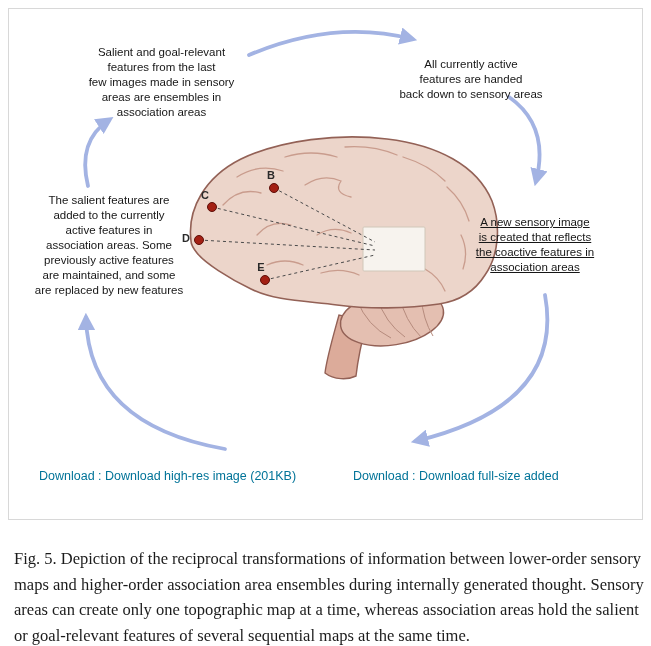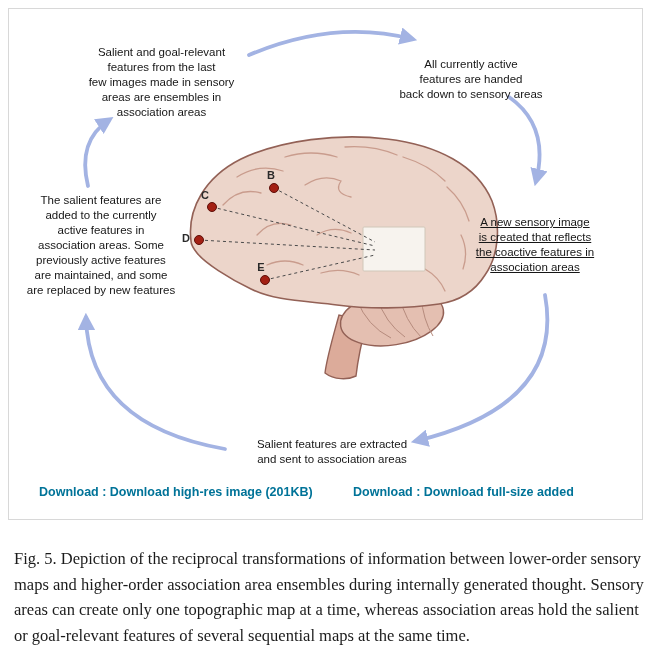--- a/index.html
+++ b/index.html
@@ -14,23 +14,23 @@
 html,body{margin:0;padding:0;background:#fff;}
 body{width:651px;height:646px;font-family:"Liberation Sans",sans-serif;color:var(--color-text);}
 .page{position:relative;width:651px;height:646px;overflow:hidden;background:#fff;}
 .figure-panel{position:absolute;left:8px;top:8px;width:635px;height:512px;border:1px solid #d8d8d8;background:#fff;}
 .diagram{position:absolute;left:0;top:0;width:633px;height:468px;}
 .diagram svg{position:absolute;left:0;top:0;}
 .diagram-label{position:absolute;text-align:center;font-size:11.5px;line-height:1.3;color:#161616;white-space:pre-line;}
 .label-top-left{left:55px;top:36px;width:195px;}
 .label-top-right{left:372px;top:48px;width:180px;}
 .label-right{left:438px;top:206px;width:176px;text-decoration:underline;}
-.label-left{left:8px;top:184px;width:168px;}
+.label-left{left:16px;top:184px;width:168px;}
 .label-bottom{left:212px;top:428px;width:222px;}
-.downloads-row{position:absolute;left:0;top:476px;width:633px;height:24px;font-size:12.5px;font-weight:bold;}
+.downloads-row{position:absolute;left:0;top:460px;width:633px;height:24px;font-size:12.5px;}
 .download-link{position:absolute;top:0;color:var(--color-link,#007398);text-decoration:none;cursor:pointer;white-space:nowrap;}
 .download-link.highres{left:30px;}
 .download-link.fullsize{left:344px;}
 .caption{position:absolute;left:10px;top:542px;width:632px;font-family:"Liberation Serif",serif;font-size:16.5px;line-height:1.55;color:#1b1b1b;margin:4px;}
 .arrow-path{fill:none;stroke:var(--color-arrow,#a3b3e3);stroke-width:3.8;stroke-linecap:round;}
 .arrow-head{fill:var(--color-arrow,#a3b3e3);}
 .brain-cerebrum{fill:var(--color-brain_fill,#ecd5ca);stroke:var(--color-brain_outline,#936156);stroke-width:1.6;}
 .gyrus{fill:none;stroke:#c99c8d;stroke-width:1.3;stroke-linecap:round;}
 .cerebellum-shape{fill:#e4bfb1;stroke:var(--color-brain_outline,#936156);stroke-width:1.4;}
 .cerebellum-line{fill:none;stroke:#b68b7d;stroke-width:1;}
@@ -125,22 +125,20 @@
 is created that reflects
 the coactive features in
 association areas</div>
       <div class="diagram-label label-left">The salient features are
 added to the currently
 active features in
 association areas. Some
 previously active features
 are maintained, and some
 are replaced by new features</div>
-      <div class="diagram-label label-bottom">Salient features are extracted
-and sent to association areas</div>
     </div>
 
     <div class="downloads-row">
       <a href="#" class="download-link highres">Download : Download high-res image (201KB)</a>
       <a href="#" class="download-link fullsize">Download : Download full-size added</a>
     </div>
   </div>
 
   <p class="caption">Fig. 5. Depiction of the reciprocal transformations of information between lower-order sensory maps and higher-order association area ensembles during internally generated thought. Sensory areas can create only one topographic map at a time, whereas association areas hold the salient or goal-relevant features of several sequential maps at the same time.</p>
 </div>

